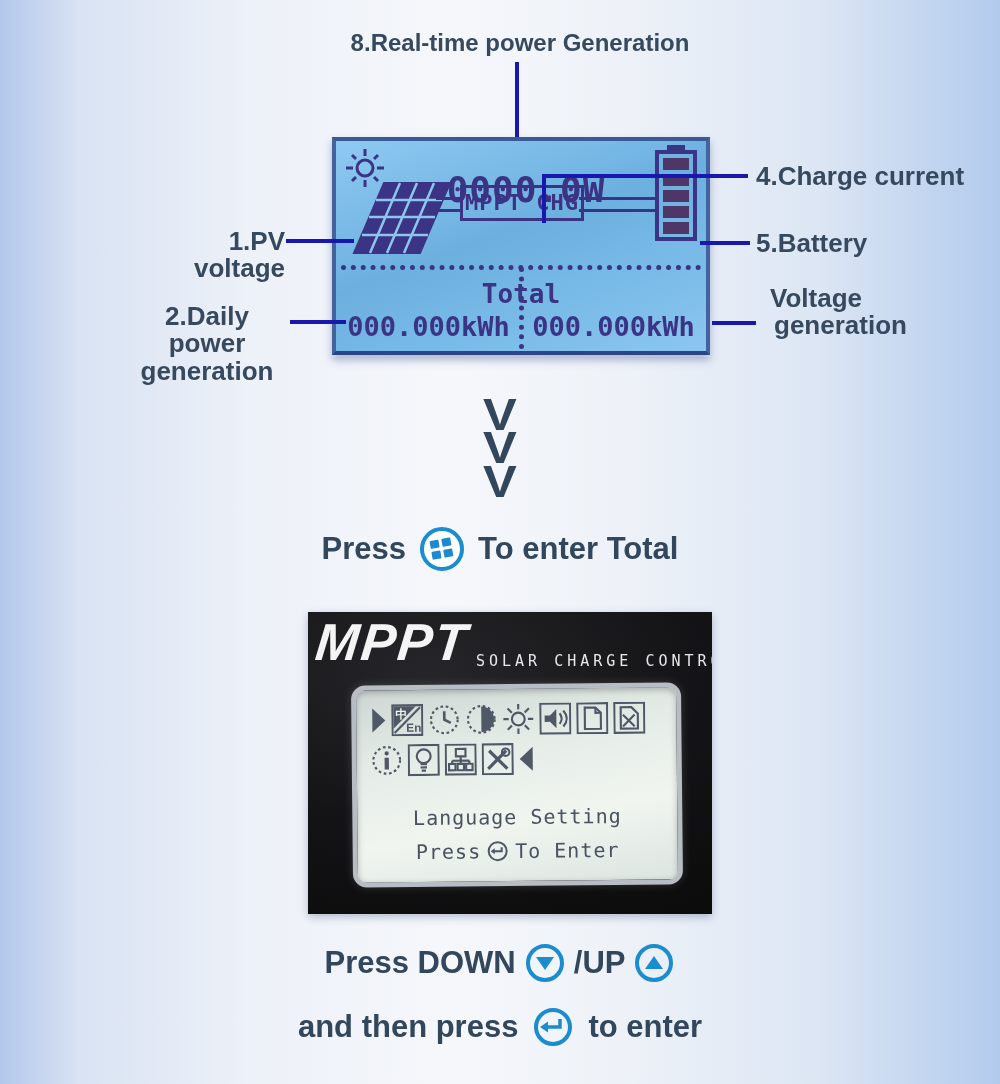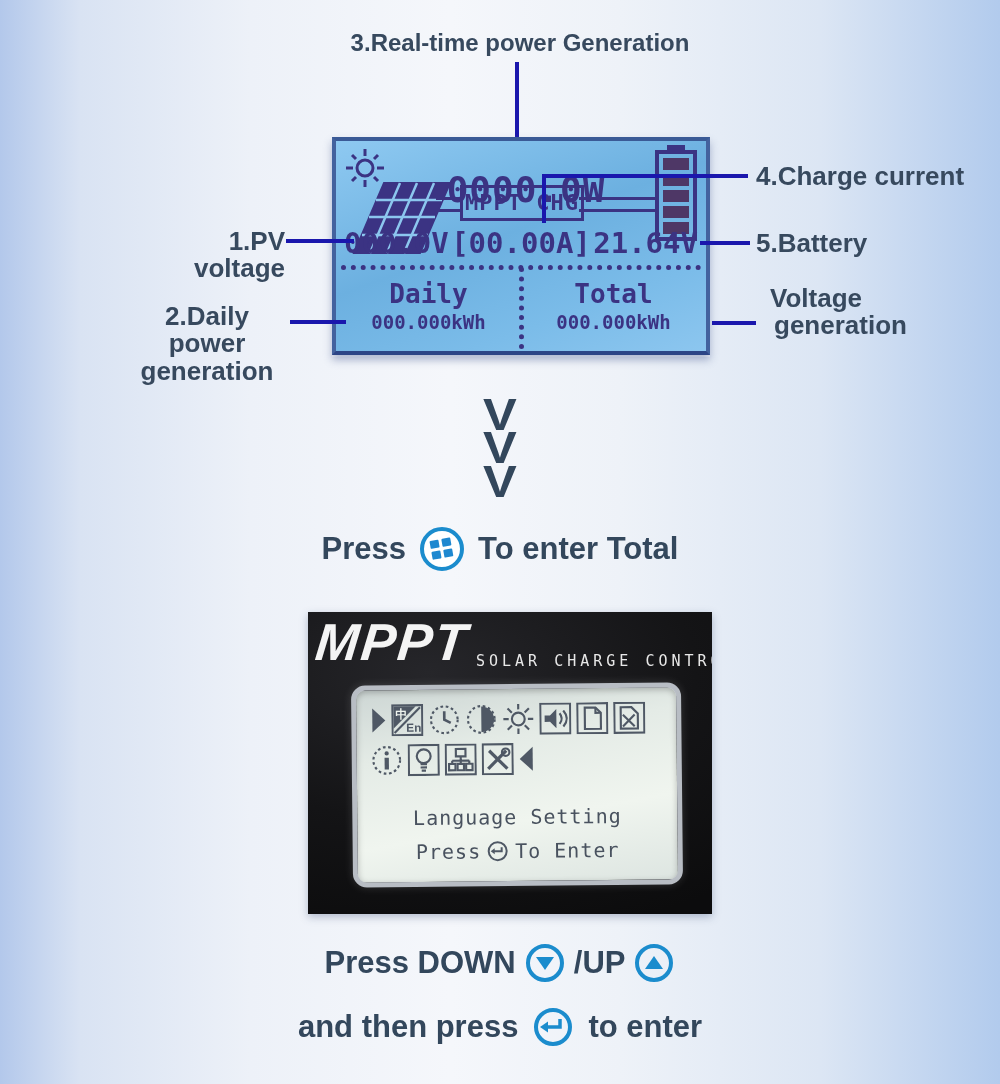--- a/index.html
+++ b/index.html
@@ -23,21 +23,21 @@
   }
   .lcd1 .power{position:absolute;left:105px;top:4px;width:170px;text-align:center;font-size:36px;letter-spacing:1px;margin-top:24px;}
   .lcd1 .mpptbox{position:absolute;left:124px;top:44px;width:118px;height:30px;border:3px solid #3b3383;
     text-align:center;font-size:22px;line-height:30px;letter-spacing:1px;}
   .lcd1 .wire{position:absolute;height:3px;background:#3b3383;}
   .row-v{position:absolute;left:0;right:0;top:85px;display:flex;justify-content:space-between;padding:0 8px;font-size:29px;}
   .dotted-h{position:absolute;left:5px;right:5px;top:124px;border-top:5px dotted #3b3383;}
   .dotted-v{position:absolute;left:183px;top:126px;height:82px;border-left:5px dotted #3b3383;}
   .row-lbl{position:absolute;left:0;right:0;top:138px;display:flex;font-size:26px;}
   .row-lbl span{flex:1;text-align:center;}
-  .row-kwh{position:absolute;left:0;right:0;top:170px;display:flex;font-size:19px;}
+  .row-kwh{position:absolute;left:0;right:0;top:170px;display:flex;font-size:27px;}
   .row-kwh span{flex:1;text-align:center;white-space:nowrap;}
   
   .chevrons{position:absolute;left:0;width:1000px;top:398px;text-align:center;color:#33475c;
     font-weight:bold;font-size:44px;line-height:.76;letter-spacing:0;}
   .chevrons span{display:block;transform:scaleX(1.15);}
   
   .steprow{position:absolute;left:0;width:1000px;display:flex;justify-content:center;align-items:center;
     gap:12px;color:#33475c;font-weight:bold;font-size:31px;}
   .steprow .ic{flex:0 0 auto;display:block;}
   
@@ -58,21 +58,21 @@
   .lcd2-line{position:absolute;left:0;right:0;text-align:center;font-family:"DejaVu Sans Mono",monospace;
     font-size:20px;letter-spacing:1px;color:#49525f;display:flex;justify-content:center;align-items:center;gap:6px;}
   .l1{top:116px;} .l2{top:150px;}
   svg{display:block;}
 </style>
 </head>
 <body>
 
 <div class="canvas">
 
-  <div class="callout" style="left:300px;top:30px;width:440px;text-align:center;font-size:24px;">3.Real-time power Generation</div>
+  <div class="callout" style="left:300px;top:30px;width:440px;text-align:center;font-size:24px;">8.Real-time power Generation</div>
   <div class="nline v" style="left:515px;top:62px;height:76px;"></div>
 
   <div class="lcd1">
 
     <svg class="ic" style="position:absolute;left:8px;top:6px;" width="42" height="42" viewBox="0 0 42 42">
       <circle cx="21" cy="21" r="8" fill="none" stroke="#3b3383" stroke-width="3"></circle>
       <g stroke="#3b3383" stroke-width="3">
         <line x1="21" y1="2" x2="21" y2="9"></line>
           <line x1="21" y1="33" x2="21" y2="40"></line>
         <line x1="2" y1="21" x2="9" y2="21"></line>
@@ -106,29 +106,23 @@
       <rect x="3" y="7" width="38" height="87" fill="none" stroke="#3b3383" stroke-width="4"></rect>
       <g fill="#4e3766">
         <rect x="9" y="13" width="26" height="12"></rect>
           <rect x="9" y="29" width="26" height="12"></rect>
         <rect x="9" y="45" width="26" height="12"></rect>
           <rect x="9" y="61" width="26" height="12"></rect>
         <rect x="9" y="77" width="26" height="12"></rect>
       </g>
     </svg>
 
-    <div class="row-v">
-      <span>000.0V</span>
-      <span>[00.00A]</span>
-      <span>21.64V</span>
-    </div>
     <div class="dotted-h"></div>
     <div class="dotted-v"></div>
     <div class="row-lbl">
-      <span>Daily</span>
       <span>Total</span>
     </div>
     <div class="row-kwh">
       <span>000.000kWh</span>
       <span>000.000kWh</span>
     </div>
   </div>
 
   <div class="callout" style="left:140px;top:228px;width:145px;text-align:right;">1.PV voltage</div>
   <div class="nline h" style="left:286px;top:239px;width:68px;"></div>

